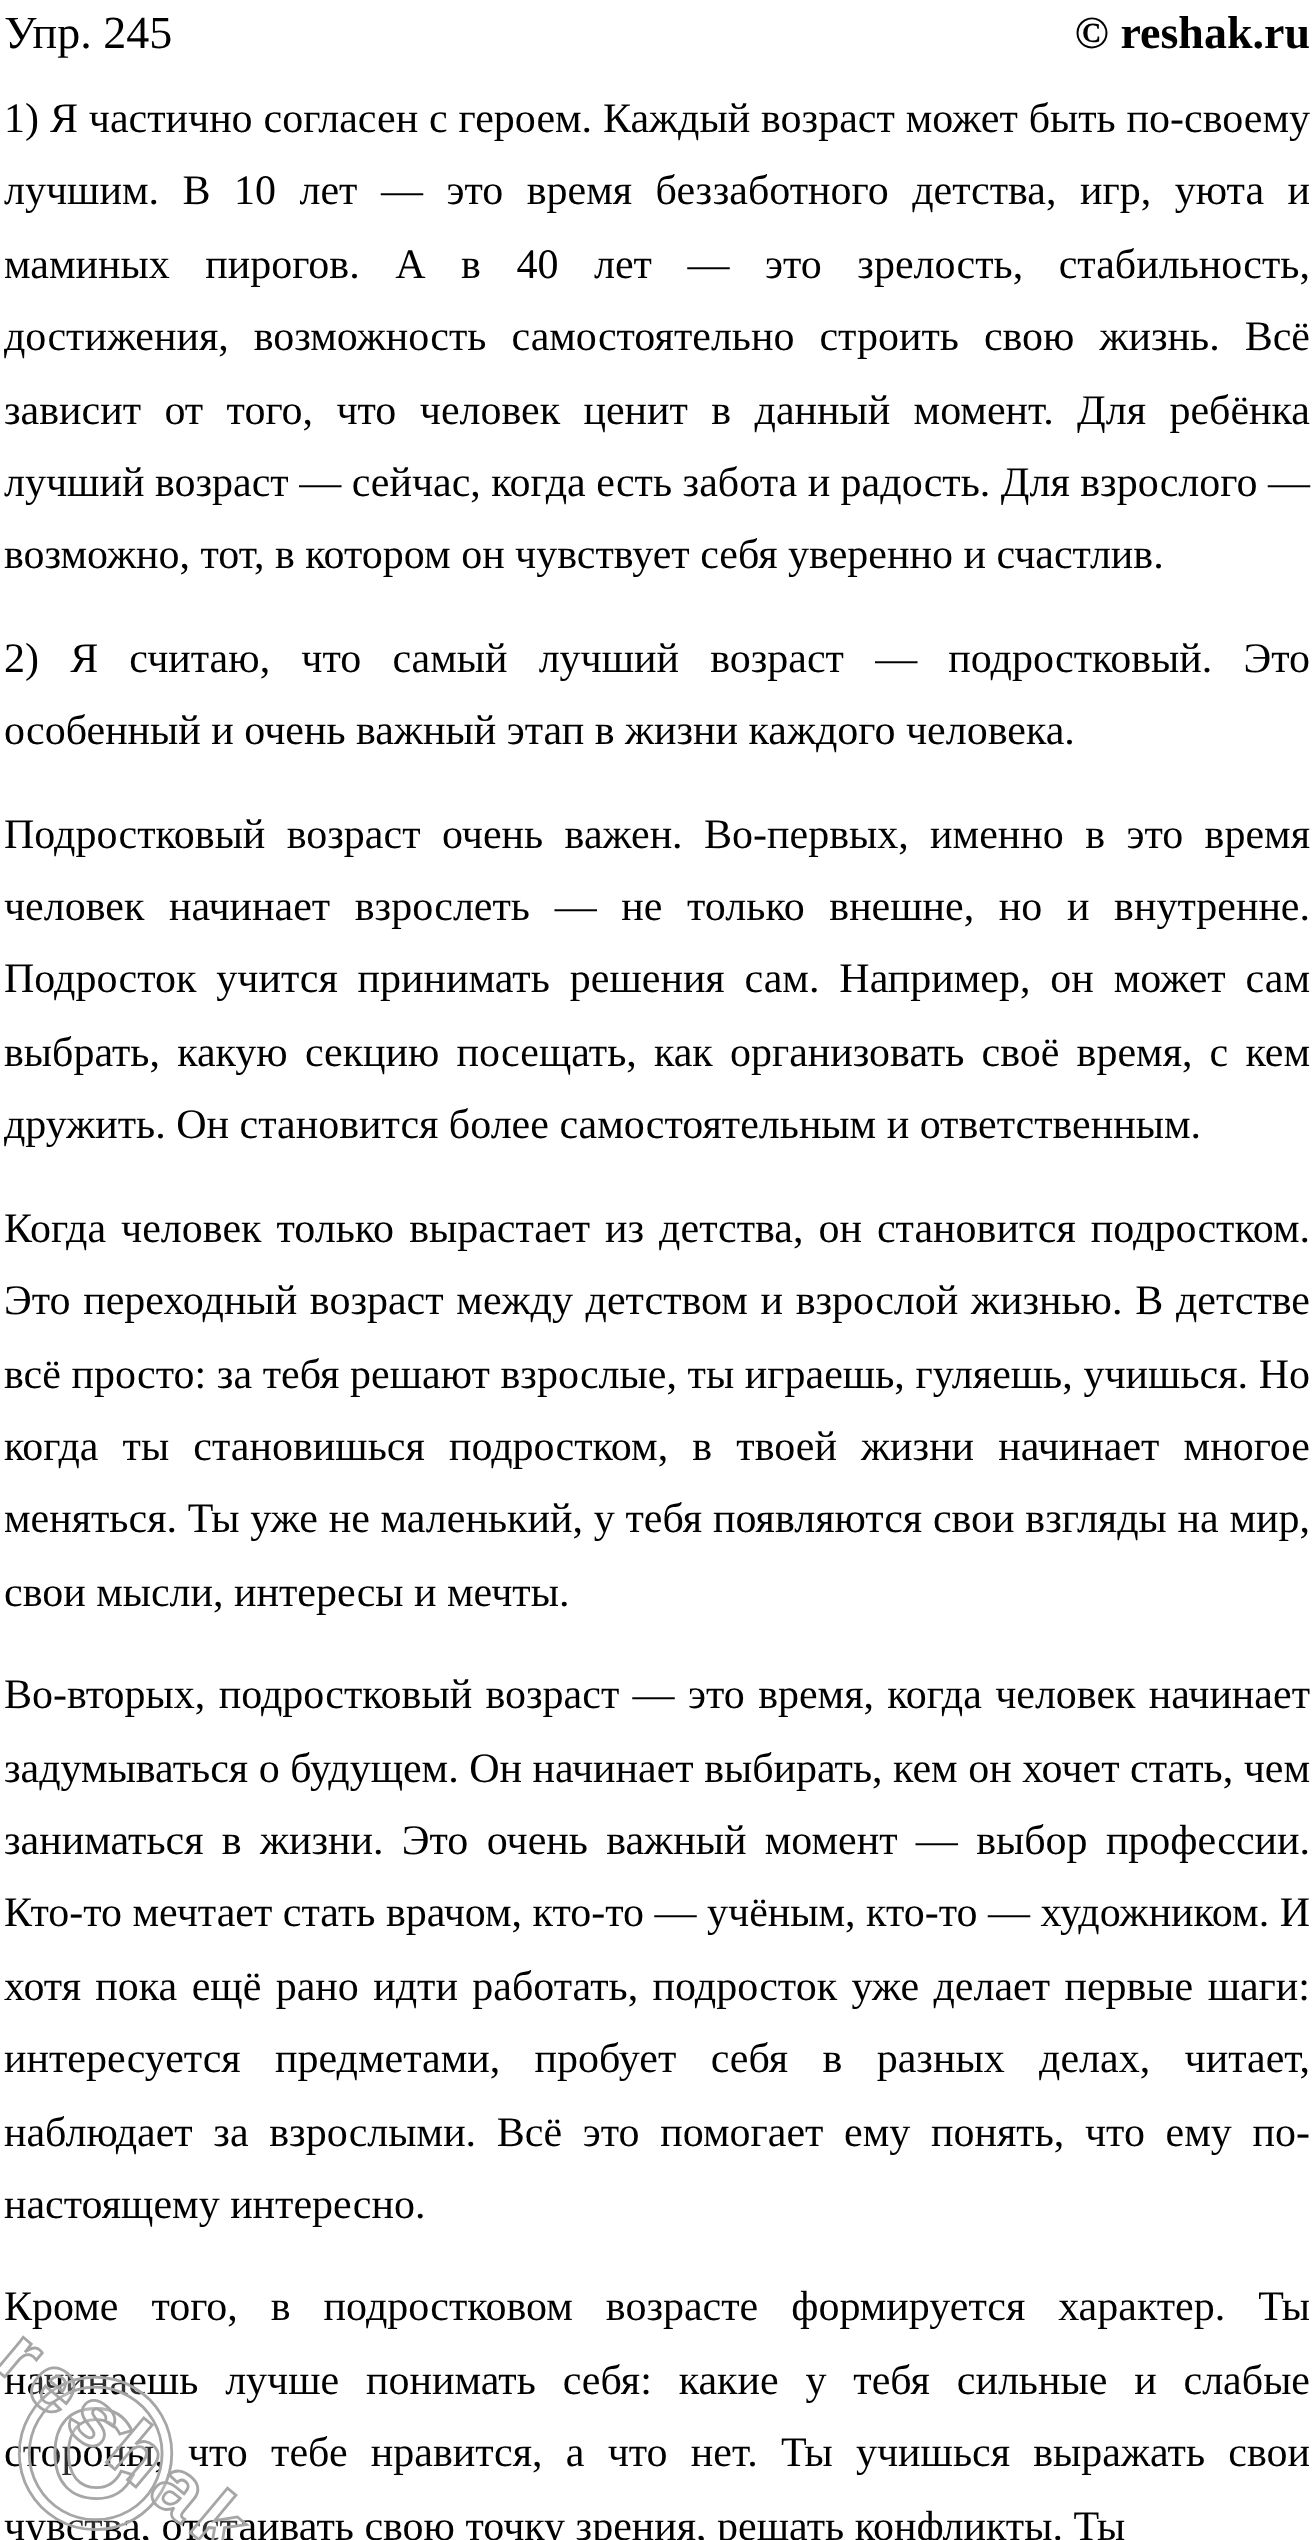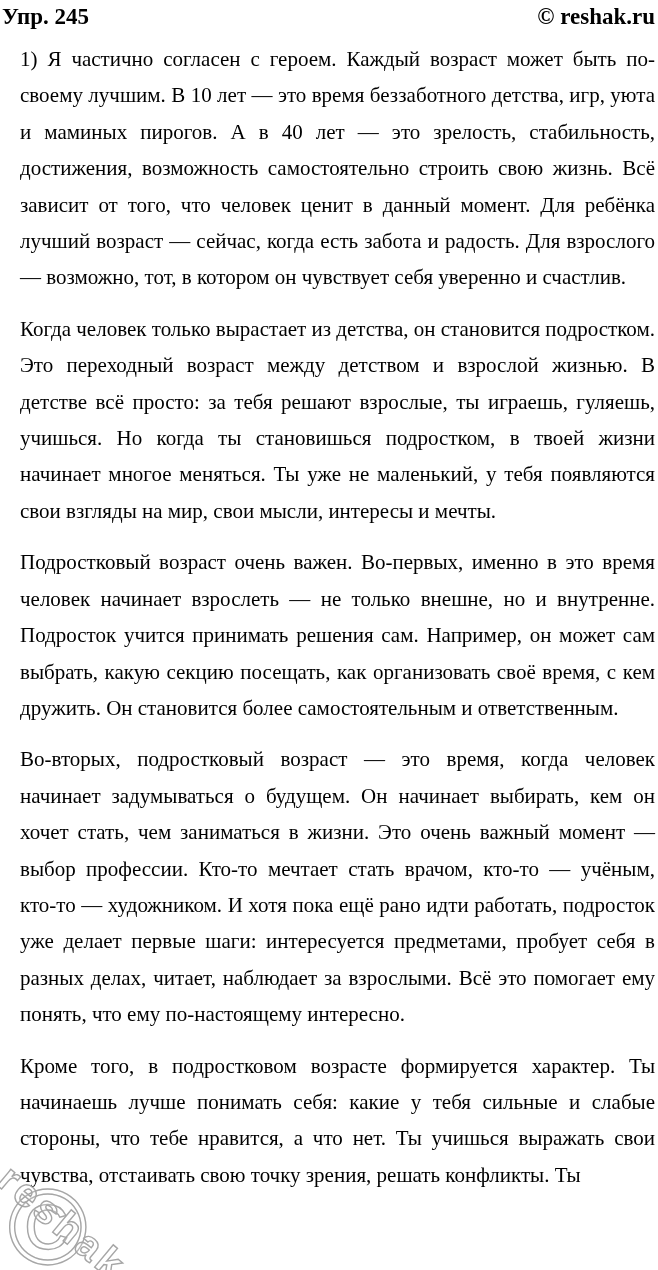--- a/index.html
+++ b/index.html
@@ -13,32 +13,32 @@
     font-family: "Liberation Serif", serif;
   }
   .hdr {
     display: flex;
     justify-content: space-between;
     align-items: baseline;
     padding: 4px 3px 0 2px;
     font-size: 23px;
     line-height: 26px;
   }
-  .hdr-left { font-weight: bold; }
+  .hdr-left { font-weight: normal; }
   .hdr-right { font-weight: bold; }
   .content {
     margin-top: 11px;
     padding: 0 3px 0 2px;
     font-size: 21px;
     line-height: 36.4px;
     text-align: justify;
     text-align-last: left;
   }
   .content p.para {
-    margin: 0 0 15px 18px;
+    margin: 0 0 15px 0;
   }
   
   .watermark {
     position: absolute;
     left: 0;
     top: 1145px;
     width: 280px;
     height: 125px;
     pointer-events: none;
     z-index: 5;
@@ -73,22 +73,23 @@
 
 <div class="page">
 
   <div class="hdr">
     <span class="hdr-left">Упр. 245</span>
     <span class="hdr-right">© reshak.ru</span>
   </div>
 
   <div class="content">
       <p class="para">1) Я частично согласен с героем. Каждый возраст может быть по-своему лучшим. В 10 лет — это время беззаботного детства, игр, уюта и маминых пирогов. А в 40 лет — это зрелость, стабильность, достижения, возможность самостоятельно строить свою жизнь. Всё зависит от того, что человек ценит в данный момент. Для ребёнка лучший возраст — сейчас, когда есть забота и радость. Для взрослого — возможно, тот, в котором он чувствует себя уверенно и счастлив.</p>
+      <p class="para">2) Я считаю, что самый лучший возраст — подростковый. Это особенный и очень важный этап в жизни каждого человека.</p>
+      <p class="para">Подростковый возраст очень важен. Во-первых, именно в это время человек начинает взрослеть — не только внешне, но и внутренне. Подросток учится принимать решения сам. Например, он может сам выбрать, какую секцию посещать, как организовать своё время, с кем дружить. Он становится более самостоятельным и ответственным.</p>
       <p class="para">Когда человек только вырастает из детства, он становится подростком. Это переходный возраст между детством и взрослой жизнью. В детстве всё просто: за тебя решают взрослые, ты играешь, гуляешь, учишься. Но когда ты становишься подростком, в твоей жизни начинает многое меняться. Ты уже не маленький, у тебя появляются свои взгляды на мир, свои мысли, интересы и мечты.</p>
-      <p class="para">Подростковый возраст очень важен. Во-первых, именно в это время человек начинает взрослеть — не только внешне, но и внутренне. Подросток учится принимать решения сам. Например, он может сам выбрать, какую секцию посещать, как организовать своё время, с кем дружить. Он становится более самостоятельным и ответственным.</p>
       <p class="para">Во-вторых, подростковый возраст — это время, когда человек начинает задумываться о будущем. Он начинает выбирать, кем он хочет стать, чем заниматься в жизни. Это очень важный момент — выбор профессии. Кто-то мечтает стать врачом, кто-то — учёным, кто-то — художником. И хотя пока ещё рано идти работать, подросток уже делает первые шаги: интересуется предметами, пробует себя в разных делах, читает, наблюдает за взрослыми. Всё это помогает ему понять, что ему по-настоящему интересно.</p>
       <p class="para">Кроме того, в подростковом возрасте формируется характер. Ты начинаешь лучше понимать себя: какие у тебя сильные и слабые стороны, что тебе нравится, а что нет. Ты учишься выражать свои чувства, отстаивать свою точку зрения, решать конфликты. Ты</p>
     </div>
 
   <div class="watermark">
     <span class="wm-copy">©</span>
     <span class="wm-text">reshak.ru</span>
   </div>
 
 </div>

